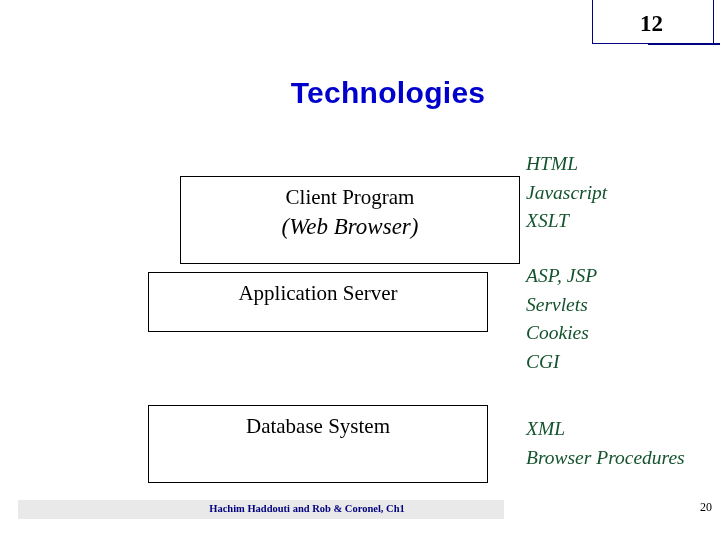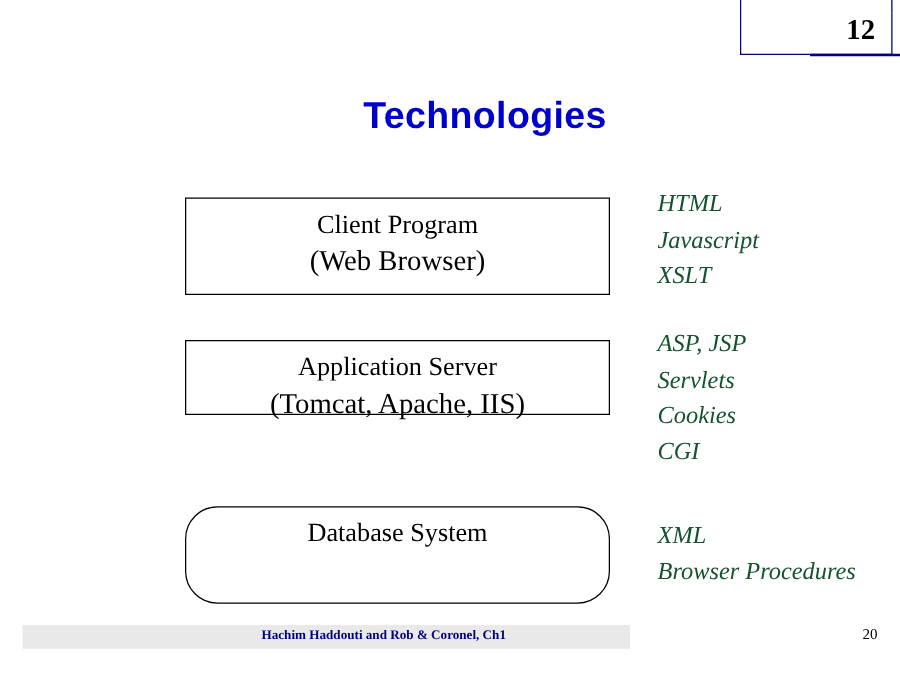--- a/index.html
+++ b/index.html
@@ -24,21 +24,21 @@
     height: 44px;
     border: 1px solid #000080;
     border-top: none;
     box-sizing: border-box;
   }
   .corner-num {
     position: absolute;
     left: 640px;
     top: 12px;
     width: 60px;
-    text-align: right;
+    text-align: left;
     font-family: "Liberation Serif", serif;
     font-weight: bold;
     font-size: 23px;
     color: #000000;
     line-height: 1;
   }
   .corner-tick {
     position: absolute;
     left: 713px;
     top: 0px;
@@ -87,43 +87,44 @@
     color: #000000;
     padding-top: 7px;
   }
   .layer-line1 {
     font-family: "Liberation Serif", serif;
     font-size: 21px;
     line-height: 1.25;
   }
   .layer-line2 {
     font-family: "Liberation Serif", serif;
+    font-style: italic;
     font-size: 23px;
     line-height: 1.3;
     padding-top: 2px;
   }
   .tech-list {
     position: absolute;
     left: 526px;
     width: 190px;
     font-family: "Liberation Serif", serif;
     font-style: italic;
     font-size: 19.5px;
     line-height: 1.47;
     color: #14532d;
   }
 
   
-  #row1 .layer-box { top: 158px; height: 78px; }
+  #row1 .layer-box { top: 176px; height: 88px; margin-left: 32px; }
   #row1 .tech-list { top: 150px; }
   
   #row2 .layer-box { top: 272px; height: 60px; }
   #row2 .tech-list { top: 262px; }
   
-  #row3 .layer-box { top: 405px; height: 78px; border-radius: 26px; }
+  #row3 .layer-box { top: 405px; height: 78px; }
   #row3 .tech-list { top: 415px; }
 
   
   .footer-bar {
     position: absolute;
     left: 18px;
     top: 500px;
     width: 486px;
     height: 19px;
     background: #e9e9e9;
@@ -137,21 +138,21 @@
     font-family: "Liberation Serif", serif;
     font-weight: bold;
     font-size: 10.5px;
     color: #000080;
   }
   .footer-page {
     position: absolute;
     left: 690px;
     top: 500px;
     width: 22px;
-    text-align: left;
+    text-align: right;
     font-family: "Liberation Serif", serif;
     font-size: 12px;
     color: #000000;
   }
 </style>
 </head>
 <body>
 
 <div class="corner-box"></div>
 <div class="corner-tick"></div>
@@ -166,21 +167,20 @@
     <div class="layer-line2">(Web Browser)</div>
   </div>
   <div class="tech-list" style="white-space: pre-line;">HTML
 Javascript
 XSLT</div>
 </div>
 
 <div class="row" id="row2">
   <div class="layer-box">
     <div class="layer-line1">Application Server</div>
-    <div class="layer-line2">(Tomcat, Apache, IIS)</div>
   </div>
   <div class="tech-list" style="white-space: pre-line;">ASP, JSP
 Servlets
 Cookies
 CGI</div>
 </div>
 
 <div class="row" id="row3">
   <div class="layer-box">
     <div class="layer-line1">Database System</div>

